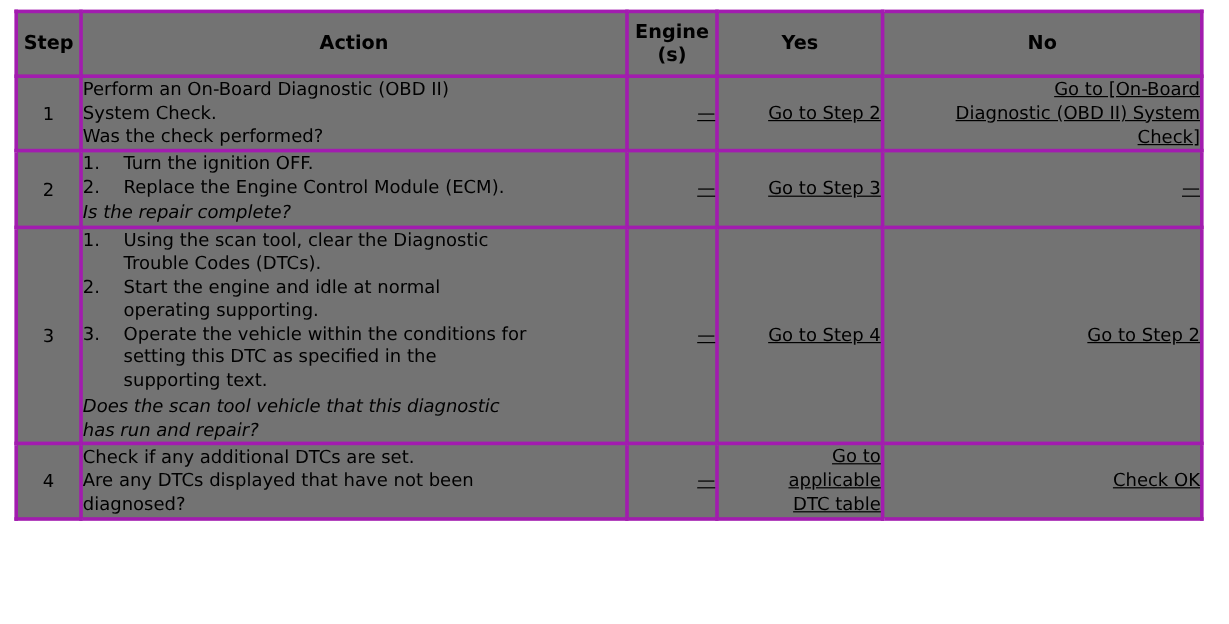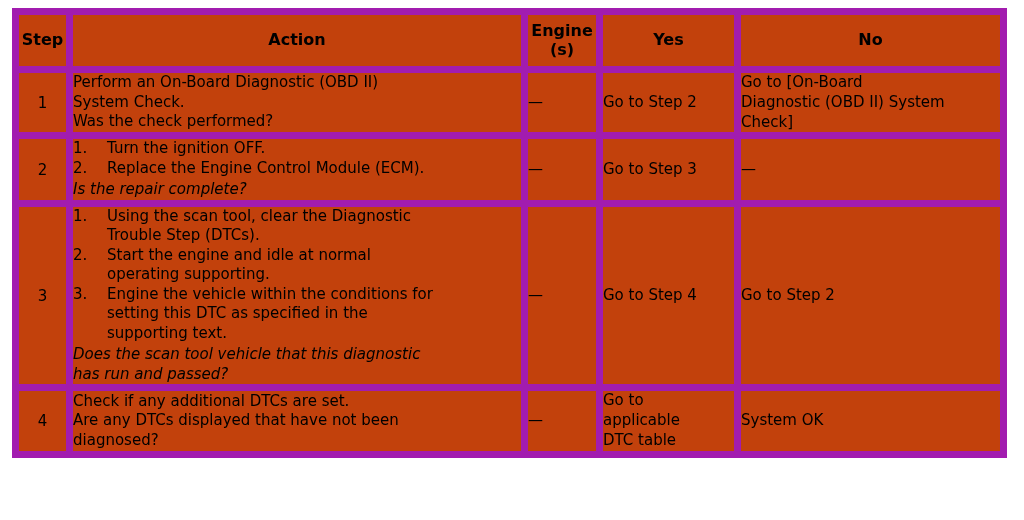--- a/index.html
+++ b/index.html
@@ -27,22 +27,22 @@
     left: 12px;
     top: 8px;
     width: 988px;
     border-collapse: collapse;
     table-layout: fixed;
     background: #ffffff;
   }
 
   table.diag-table th,
   table.diag-table td {
-    border: 7px solid #a21caf;
-    background: #c2410c;
+    border: 3px solid #a21caf;
+    background: #737373;
     padding: 0;
     vertical-align: middle;
   }
 
   
   col.c-step   { width: 54px; }
   col.c-action { width: 455px; }
   col.c-value  { width: 75px; }
   col.c-yes    { width: 138px; }
   col.c-no     { width: 266px; }
@@ -66,24 +66,25 @@
     text-align: left;
     padding: 6px 8px 6px 10px;
     font-size: 15px;
     line-height: 1.30;
     margin-top: 44px;
   }
 
   td.value-cell,
   td.yes-cell,
   td.no-cell {
-    text-align: left;
+    text-align: right;
     font-size: 15px;
     line-height: 1.32;
     padding: 4px 6px;
+    text-decoration: underline;
   }
 
   .dash {
     font-size: 15px;
     letter-spacing: 0;
   }
 
   
   ol.steps {
     list-style: none;
@@ -179,37 +180,37 @@
             <span class="plain-line">—</span>
           </td>
         </tr>
         <tr>
           <td class="step-cell">3</td>
           <td class="action-cell">
             <ol class="steps">
               <li>
                 <span class="num">1.</span>
                 <span class="plain-line">Using the scan tool, clear the Diagnostic</span>
-                <span class="plain-line">Trouble Step (DTCs).</span>
+                <span class="plain-line">Trouble Codes (DTCs).</span>
               </li>
               <li>
                 <span class="num">2.</span>
                 <span class="plain-line">Start the engine and idle at normal</span>
                 <span class="plain-line">operating supporting.</span>
               </li>
               <li>
                 <span class="num">3.</span>
-                <span class="plain-line">Engine the vehicle within the conditions for</span>
+                <span class="plain-line">Operate the vehicle within the conditions for</span>
                 <span class="plain-line">setting this DTC as specified in the</span>
                 <span class="plain-line">supporting text.</span>
               </li>
             </ol>
             <div class="tail-q">
               <span class="plain-line">Does the scan tool vehicle that this diagnostic</span>
-              <span class="plain-line">has run and passed?</span>
+              <span class="plain-line">has run and repair?</span>
             </div>
           </td>
           <td class="value-cell"><span class="dash">—</span></td>
           <td class="yes-cell">
             <span class="plain-line">Go to Step 4</span>
           </td>
           <td class="no-cell">
             <span class="plain-line">Go to Step 2</span>
           </td>
         </tr>
@@ -220,19 +221,19 @@
             <span class="plain-line">Are any DTCs displayed that have not been</span>
             <span class="plain-line">diagnosed?</span>
           </td>
           <td class="value-cell"><span class="dash">—</span></td>
           <td class="yes-cell">
             <span class="plain-line">Go to</span>
             <span class="plain-line">applicable</span>
             <span class="plain-line">DTC table</span>
           </td>
           <td class="no-cell">
-            <span class="plain-line">System OK</span>
+            <span class="plain-line">Check OK</span>
           </td>
         </tr>
       </tbody>
   </table>
 
 </div>
 
 </body></html>

